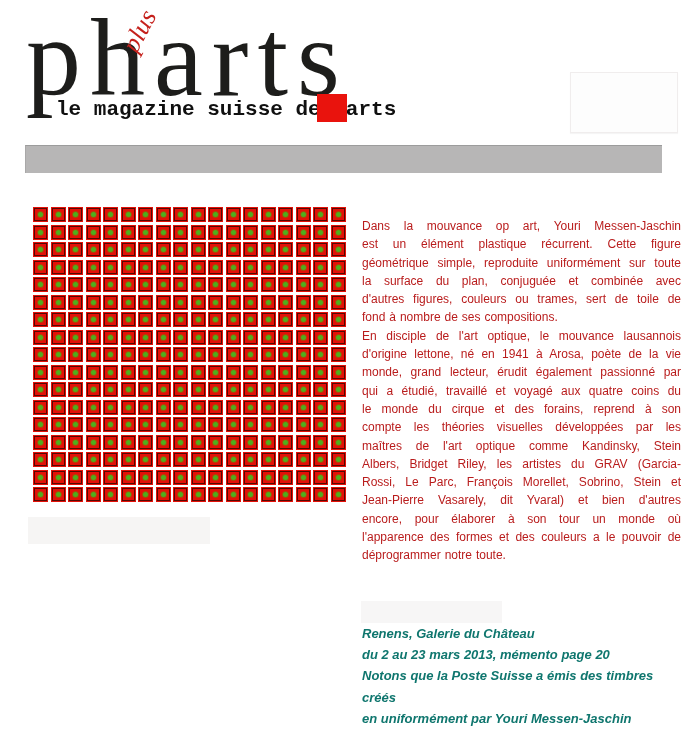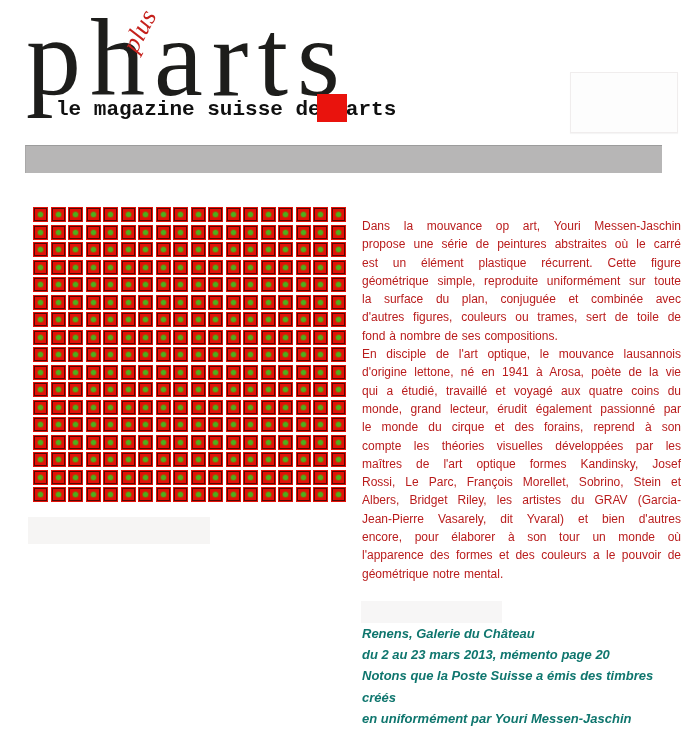--- a/index.html
+++ b/index.html
@@ -399,41 +399,40 @@
       <div class="cell"></div>
       <div class="cell"></div>
     </div>
   <div class="ghost-left"></div>
   <div class="ghost-right"></div>
 
   <div class="article">
     <div class="art-body">
         <div class="para">
           <div class="line">Dans la mouvance op art, Youri Messen-Jaschin</div>
-          <div class="line">propose une série de peintures abstraites où le carré</div>
           <div class="line">est un élément plastique récurrent. Cette figure</div>
           <div class="line">géométrique simple, reproduite uniformément sur toute</div>
           <div class="line">la surface du plan, conjuguée et combinée avec</div>
           <div class="line">d'autres figures, couleurs ou trames, sert de toile de</div>
           <div class="line last">fond à nombre de ses compositions.</div>
         </div>
         <div class="para">
           <div class="line">En disciple de l'art optique, le mouvance lausannois</div>
           <div class="line">d'origine lettone, né en 1941 à Arosa, poète de la vie</div>
+          <div class="line">monde, grand lecteur, érudit également passionné par</div>
           <div class="line">qui a étudié, travaillé et voyagé aux quatre coins du</div>
-          <div class="line">monde, grand lecteur, érudit également passionné par</div>
           <div class="line">le monde du cirque et des forains, reprend à son</div>
           <div class="line">compte les théories visuelles développées par les</div>
-          <div class="line">maîtres de l'art optique formes Kandinsky, Josef</div>
+          <div class="line">maîtres de l'art optique comme Kandinsky, Stein</div>
+          <div class="line">Albers, Bridget Riley, les artistes du GRAV (Garcia-</div>
           <div class="line">Rossi, Le Parc, François Morellet, Sobrino, Stein et</div>
-          <div class="line">Albers, Bridget Riley, les artistes du GRAV (Garcia-</div>
           <div class="line">Jean-Pierre Vasarely, dit Yvaral) et bien d'autres</div>
           <div class="line">encore, pour élaborer à son tour un monde où</div>
           <div class="line">l'apparence des formes et des couleurs a le pouvoir de</div>
-          <div class="line last">géométrique notre mental.</div>
+          <div class="line last">déprogrammer notre toute.</div>
         </div>
       </div>
   </div>
 
   <div class="notes">
       <div>Renens, Galerie du Château</div>
       <div>du 2 au 23 mars 2013, mémento page 20</div>
       <div>Notons que la Poste Suisse a émis des timbres créés</div>
       <div>en uniformément par Youri Messen-Jaschin</div>
     </div>

